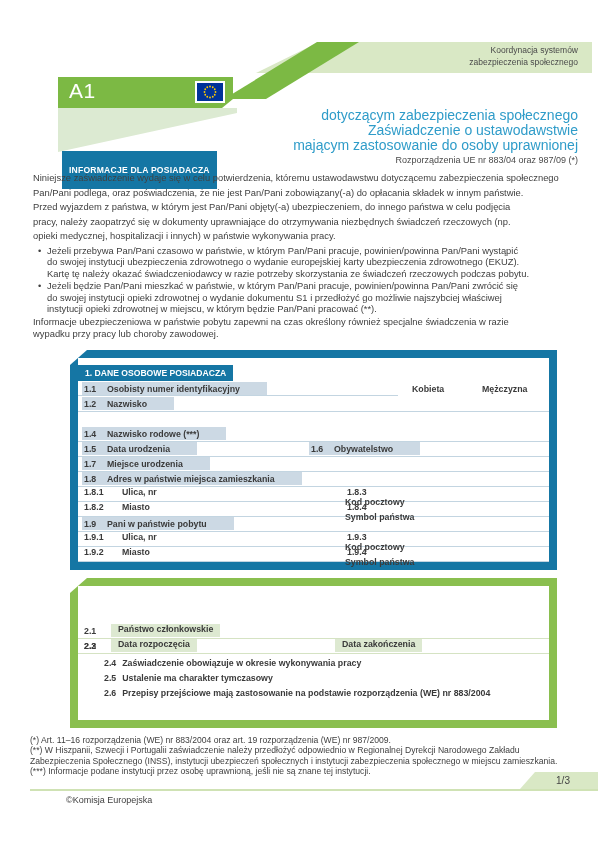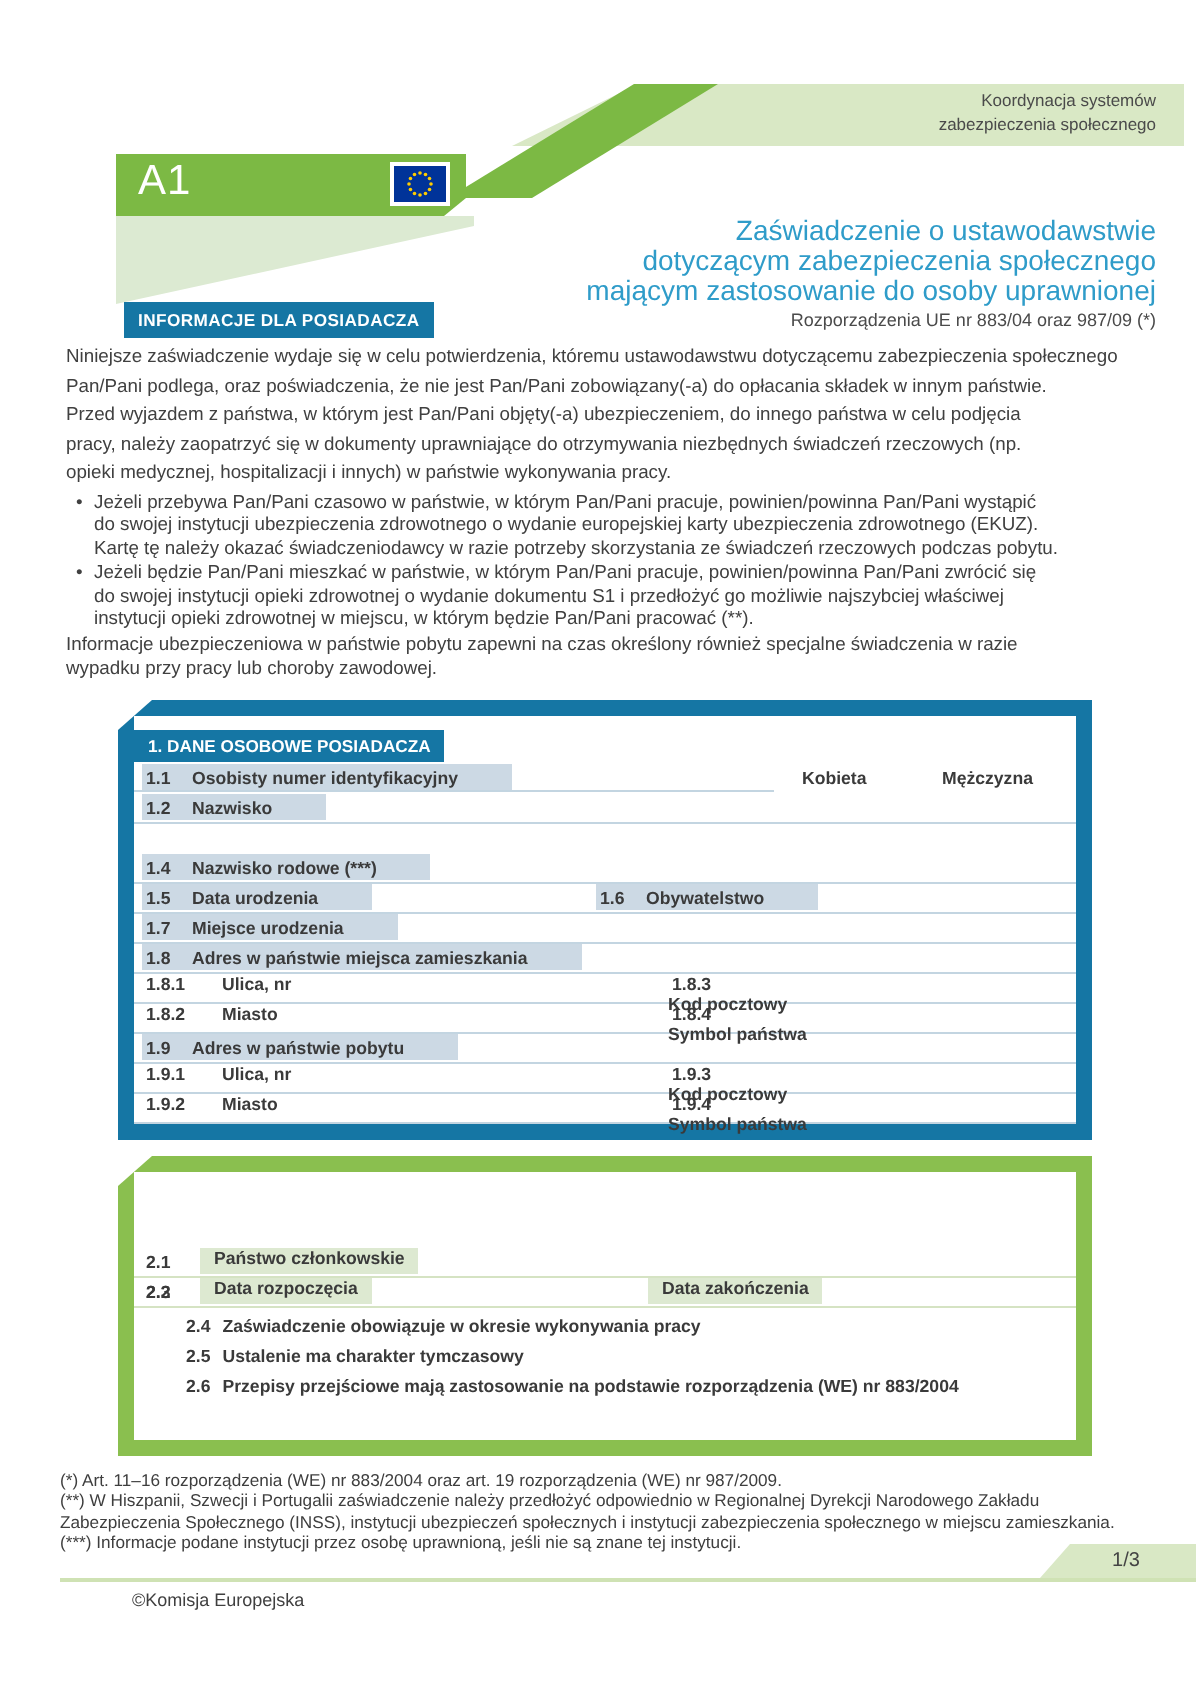--- a/index.html
+++ b/index.html
@@ -9,30 +9,30 @@
 
   
   .hdr-svg{position:absolute;left:0;top:0;}
   .a1-code{position:absolute;left:69px;top:79px;color:#fff;font-size:21px;letter-spacing:.5px;}
   .eu-flag{position:absolute;left:195px;top:81px;border:2px solid #fff;}
   .coord{position:absolute;right:22px;top:45px;text-align:right;font-size:8.5px;line-height:11.5px;color:#4a4a4a;}
   .title{position:absolute;right:22px;top:108px;text-align:right;font-size:14px;line-height:14.8px;color:#2f9cc9;}
   .subtitle{font-size:9px;color:#4a4a4a;margin-top:1px;}
 
   .info-badge{position:absolute;left:62px;top:151px;background:#1576a4;color:#fff;
-              font-size:8.6px;font-weight:700;padding:4px 7px;letter-spacing:.2px;}
+              font-size:8.6px;font-weight:700;padding:14px 7px;letter-spacing:.2px;}
   .info-text{position:absolute;left:33px;top:171px;width:545px;font-size:9.4px;color:#404040;}
   .para1{white-space:pre-line;line-height:14.55px;}
   .bullets{margin:1px 0 0 0;}
   .bullet{position:relative;padding-left:14px;white-space:pre-line;line-height:11.7px;}
   .bullet::before{content:"•";position:absolute;left:5px;top:0;}
   .para2{white-space:pre-line;line-height:11.7px;margin-top:1px;}
 
   
-  .sec{position:absolute;left:59px;width:487px;}
+  .sec{position:absolute;left:70px;width:487px;}
   .sec1{top:350px;height:220px;background:#1576a4;clip-path:polygon(17px 0,100% 0,100% 100%,0 100%,0 15px);}
   .sec2{top:578px;height:150px;background:#8abf4f;clip-path:polygon(17px 0,100% 0,100% 100%,0 100%,0 15px);}
   .inner{position:absolute;left:8px;top:8px;right:8px;bottom:8px;background:#fff;}
   .sec-badge{position:absolute;left:0;color:#fff;font-size:8.6px;font-weight:700;padding:3px 7px;white-space:nowrap;}
   .sec1 .sec-badge{top:7px;background:#1576a4;}
   .sec2 .sec-badge{top:15px;background:#8abf4f;}
 
   
   .row{position:absolute;left:0;right:0;height:15px;font-size:8.8px;font-weight:700;color:#3a3a3a;}
   .u1{border-bottom:1px solid #c3d5e1;}
@@ -96,22 +96,22 @@
         <circle cx="10.25" cy="4.24" r="0.9"></circle>
     </g>
   </svg>
 
   <div class="coord">
     <div>Koordynacja systemów</div>
     <div>zabezpieczenia społecznego</div>
   </div>
 
   <div class="title">
+    <div>dotyczącym zabezpieczenia społecznego</div>
     <div>Zaświadczenie o ustawodawstwie</div>
-    <div>dotyczącym zabezpieczenia społecznego</div>
     <div>mającym zastosowanie do osoby uprawnionej</div>
     <div class="subtitle">Rozporządzenia UE nr 883/04 oraz 987/09 (*)</div>
   </div>
 
   <div class="info-badge">INFORMACJE DLA POSIADACZA</div>
 
   <div class="info-text">
     <div class="para1">Niniejsze zaświadczenie wydaje się w celu potwierdzenia, któremu ustawodawstwu dotyczącemu zabezpieczenia społecznego
 Pan/Pani podlega, oraz poświadczenia, że nie jest Pan/Pani zobowiązany(-a) do opłacania składek w innym państwie.
 Przed wyjazdem z państwa, w którym jest Pan/Pani objęty(-a) ubezpieczeniem, do innego państwa w celu podjęcia
@@ -201,21 +201,21 @@
         </span>
         <span class="plainf pos267">
           <b class="n">1.8.4</b>
           <b>Symbol państwa</b>
         </span>
       </div>
 
       <div class="row u1" style="top:158px">
         <span class="tag">
           <b class="n">1.9</b>
-          <b>Adres w państwie pobytu</b>
+          <b>Pani w państwie pobytu</b>
         </span>
       </div>
 
       <div class="row u1" style="top:173px">
         <span class="plainf">
           <b class="n">1.9.1</b>
           <b>Ulica, nr</b>
         </span>
         <span class="plainf pos267">
           <b class="n">1.9.3</b>

